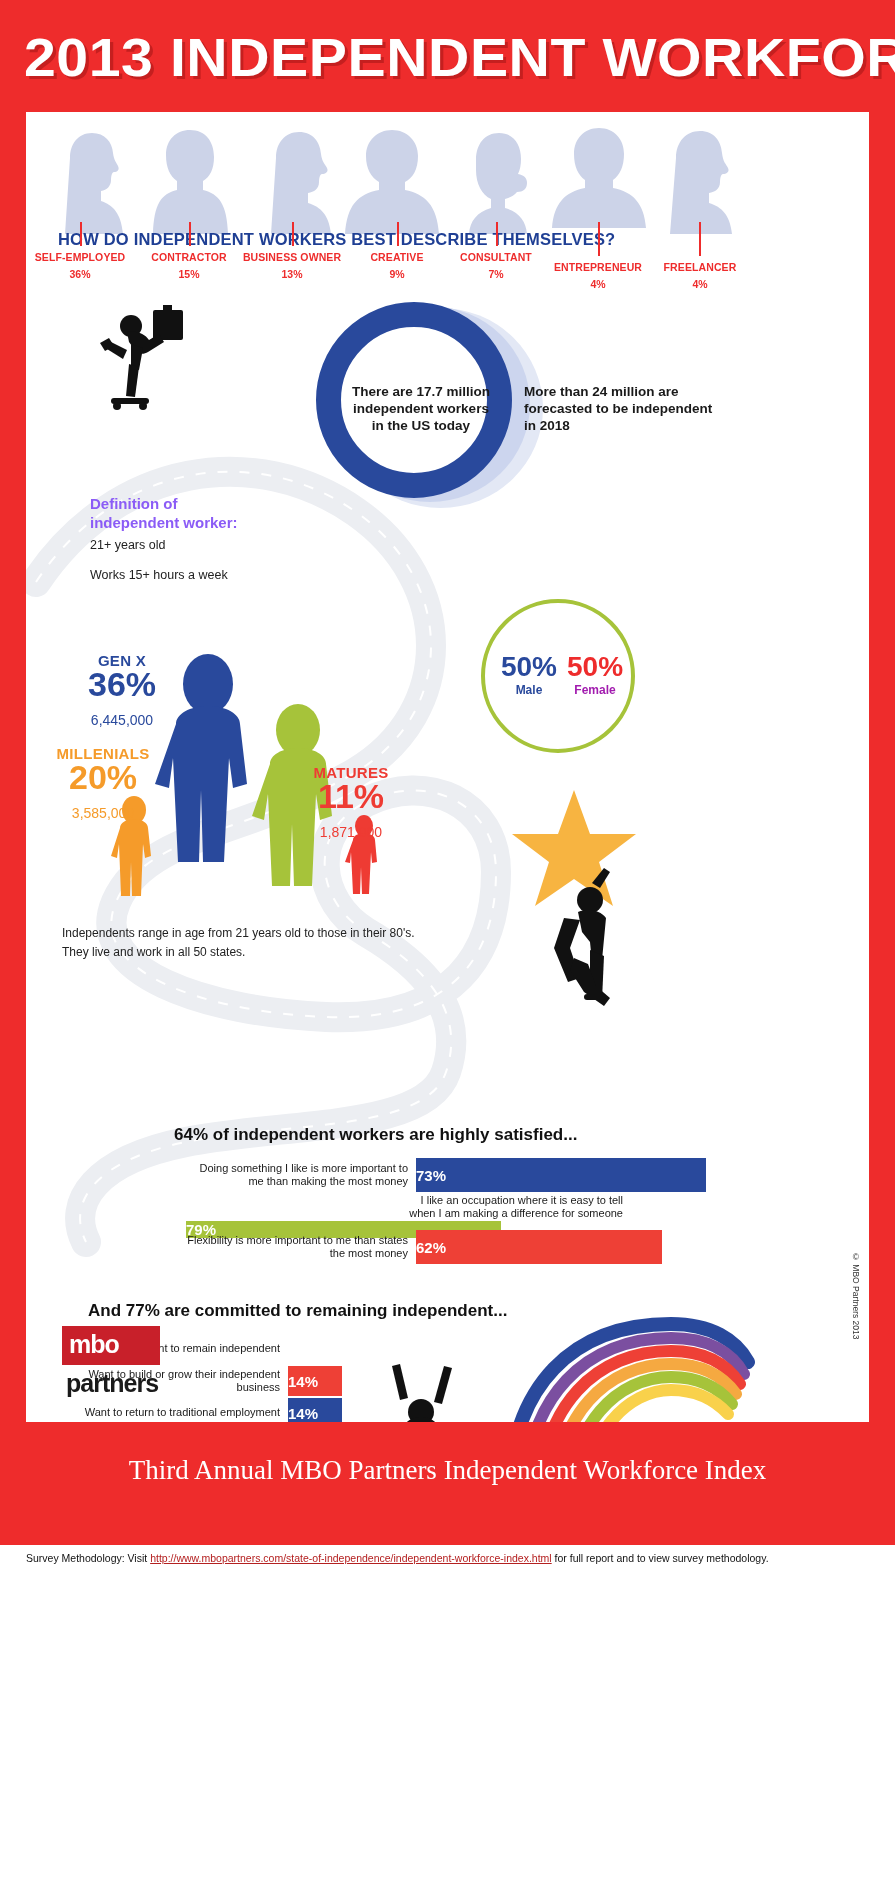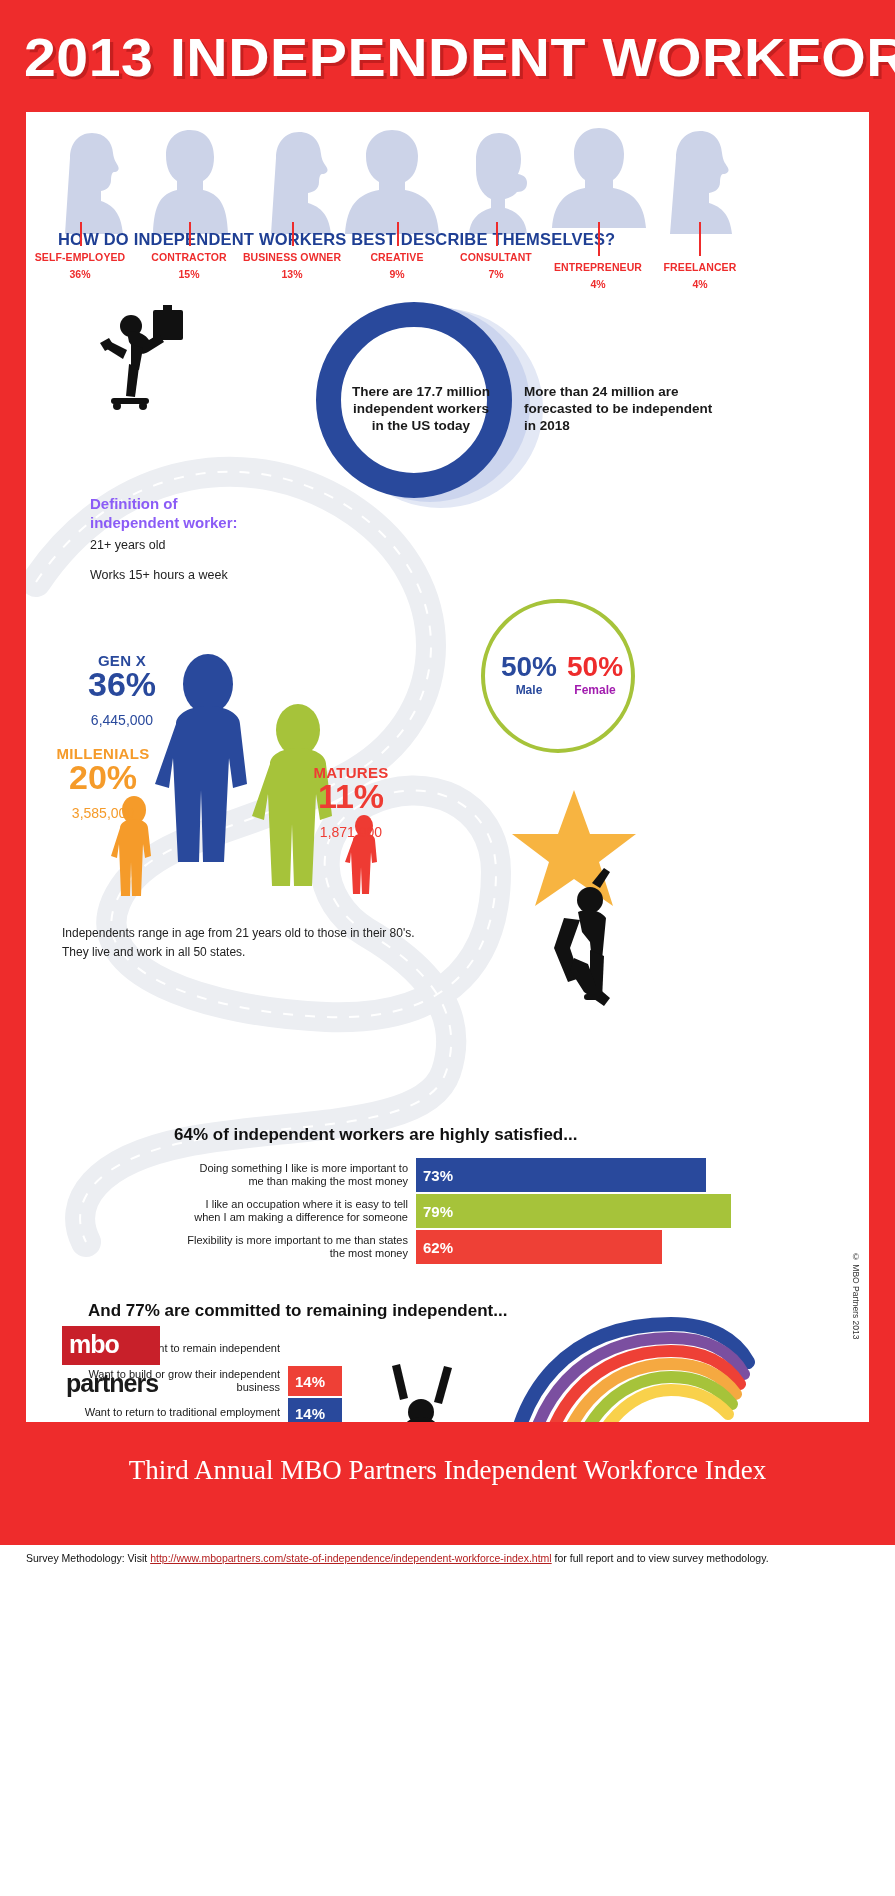--- a/index.html
+++ b/index.html
@@ -167,21 +167,20 @@
   .bar-row { position: absolute; display: flex; align-items: stretch; }
   .bar-label {
     font-family: "Liberation Sans Narrow", "Liberation Sans", sans-serif;
     font-size: 11px; color: #1a1a1a; text-align: right;
     line-height: 1.22; align-self: center; padding-right: 8px;
   }
   .bar {
     height: 100%;
     display: flex; align-items: center;
     color: #fff; font-weight: 700; font-size: 15px;
-    padding-left: 7px;
     font-family: "Liberation Sans Narrow", "Liberation Sans", sans-serif;
   }
 
   
   .logo { position: absolute; left: 36px; top: 1214px; display: flex; align-items: stretch; flex-direction: column; }
   .logo-mark {
     background: #c8202a; color: #fff;
     font-size: 25px; font-weight: 700; letter-spacing: -1px;
     padding: 4px 7px 6px 7px;
     font-family: "Liberation Sans", sans-serif;
@@ -389,21 +388,21 @@
         <rect x="98" y="212" width="22" height="6" rx="3"></rect>
       </g>
     </svg>
 
     <div class="chart-heading" style="left:148px; top:1013px;">64% of independent workers are highly satisfied...</div>
 
     <div class="bar-row" style="left:160px; top:1046px; width:660px; height:34px;">
       <div class="bar-label" style="width:230px;">Doing something I like is more important to me than making the most money</div>
       <div class="bar" style="width:290px; background:#29499c;">73%</div>
     </div>
-    <div class="bar-row" style="left:160px; top:1082px; width:660px; height:34px;">
+    <div class="bar-row" style="left:160px; top:1082px; width:660px; height:34px;flex-direction:column;">
       <div class="bar-label" style="width:230px;">I like an occupation where it is easy to tell when I am making a difference for someone</div>
       <div class="bar" style="width:315px; background:#a6c33a;">79%</div>
     </div>
     <div class="bar-row" style="left:160px; top:1118px; width:660px; height:34px;">
       <div class="bar-label" style="width:230px;">Flexibility is more important to me than states the most money</div>
       <div class="bar" style="width:246px; background:#ee4036;">62%</div>
     </div>
 
     <div class="chart-heading" style="left:62px; top:1189px;">And 77% are committed to remaining independent...</div>
 

